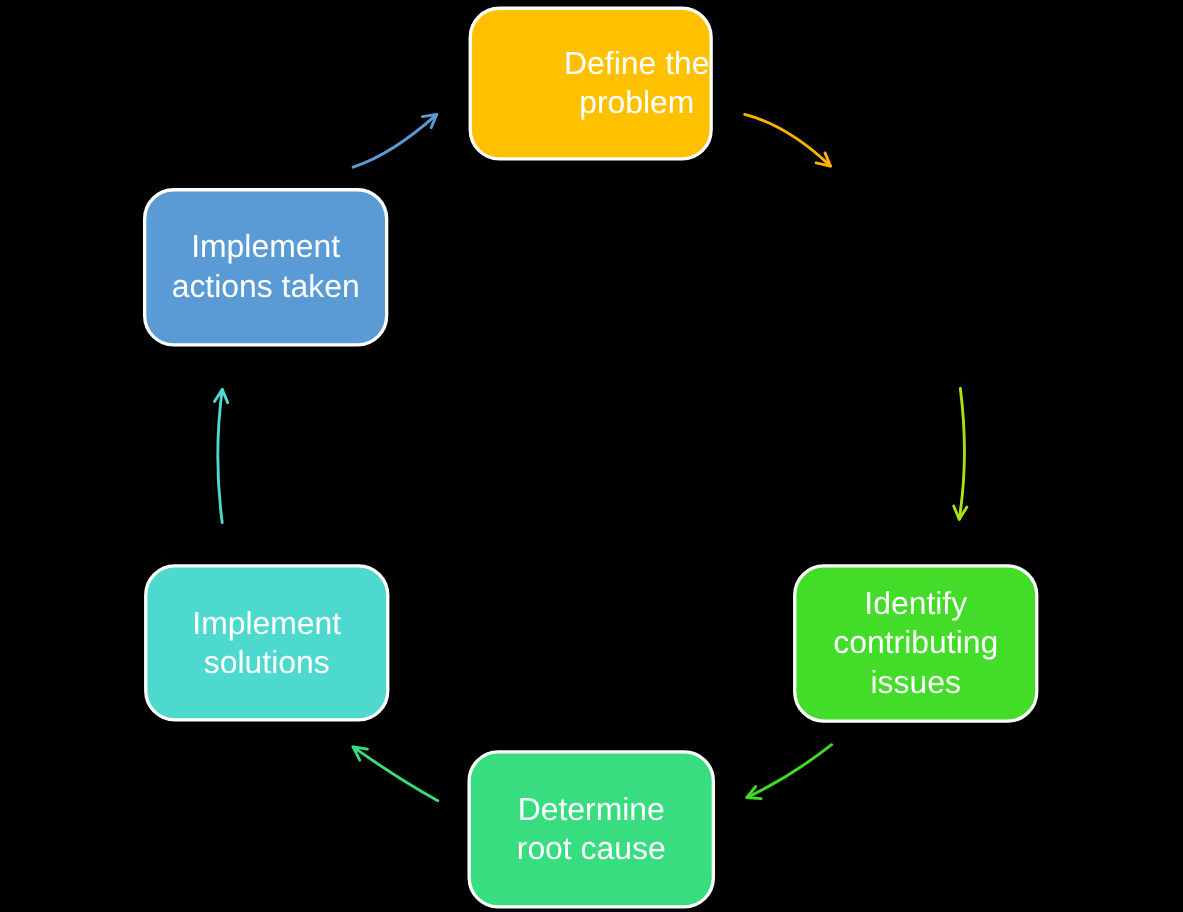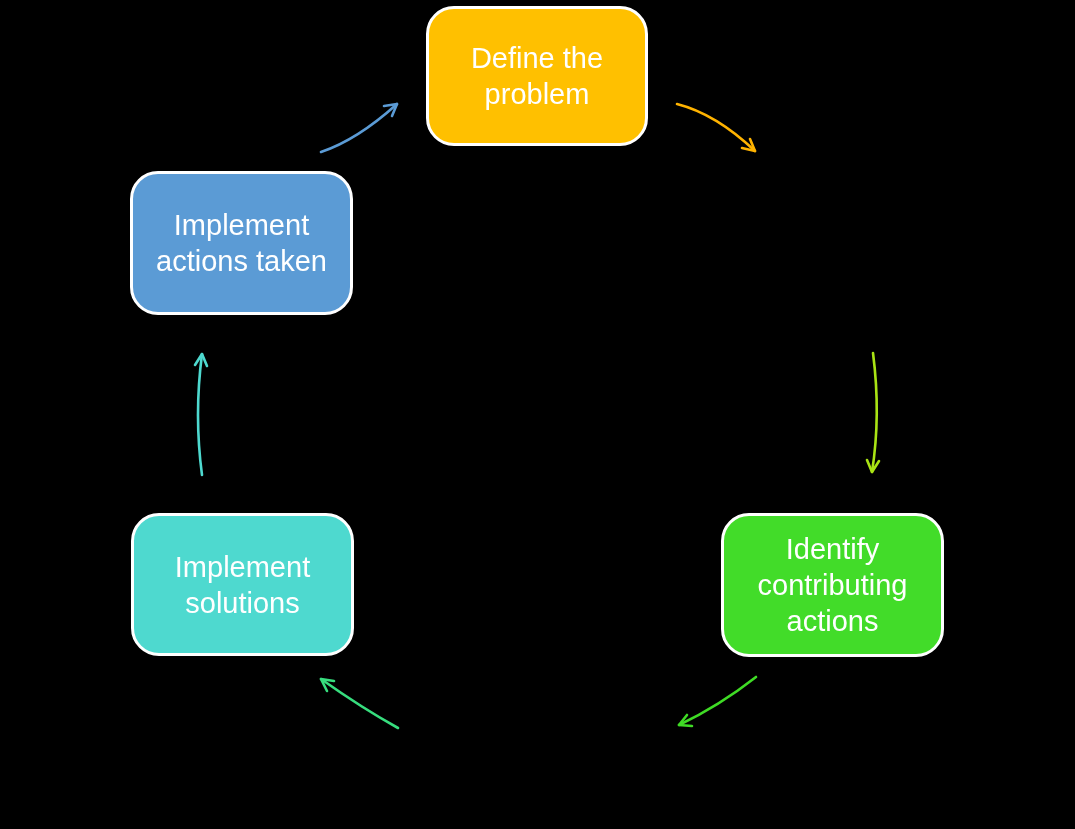--- a/index.html
+++ b/index.html
@@ -81,32 +81,36 @@
       <path d="M 202 475 Q 194 415 202 354"></path>
       <polyline points="195,365 202,354 207,366"></polyline>
     </g>
 
     <g stroke="#5B9BD5">
       <path d="M 321 152 Q 357 140 397 104"></path>
       <polyline points="384,106 397,104 392,116"></polyline>
     </g>
   </svg>
 
-  <div class="node n-define" style="background-color: rgb(255, 192, 0);">
+  <div class="node n-define" style="background-color: rgb(255, 192, 0); justify-content: flex-end;">
     <span class="label">Define the
 problem</span>
   </div>
 
 
   <div class="node n-identify" style="background-color: rgb(66, 220, 41);">
     <span class="label">Identify
 contributing
-actions</span>
+issues</span>
   </div>
 
+  <div class="node n-determine" style="background-color: rgb(55, 221, 126);">
+    <span class="label">Determine
+root cause</span>
+  </div>
 
   <div class="node n-implement" style="background-color: rgb(78, 217, 207);">
     <span class="label">Implement
 solutions</span>
   </div>
 
   <div class="node n-document" style="background-color: rgb(91, 155, 213);">
     <span class="label">Implement
 actions taken</span>
   </div>

